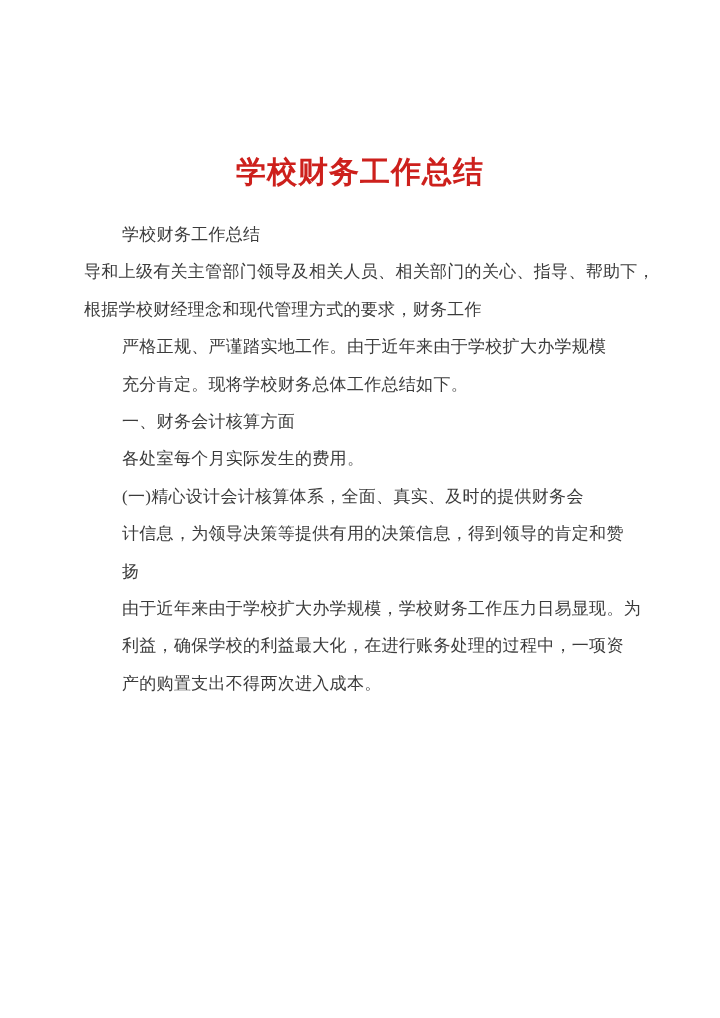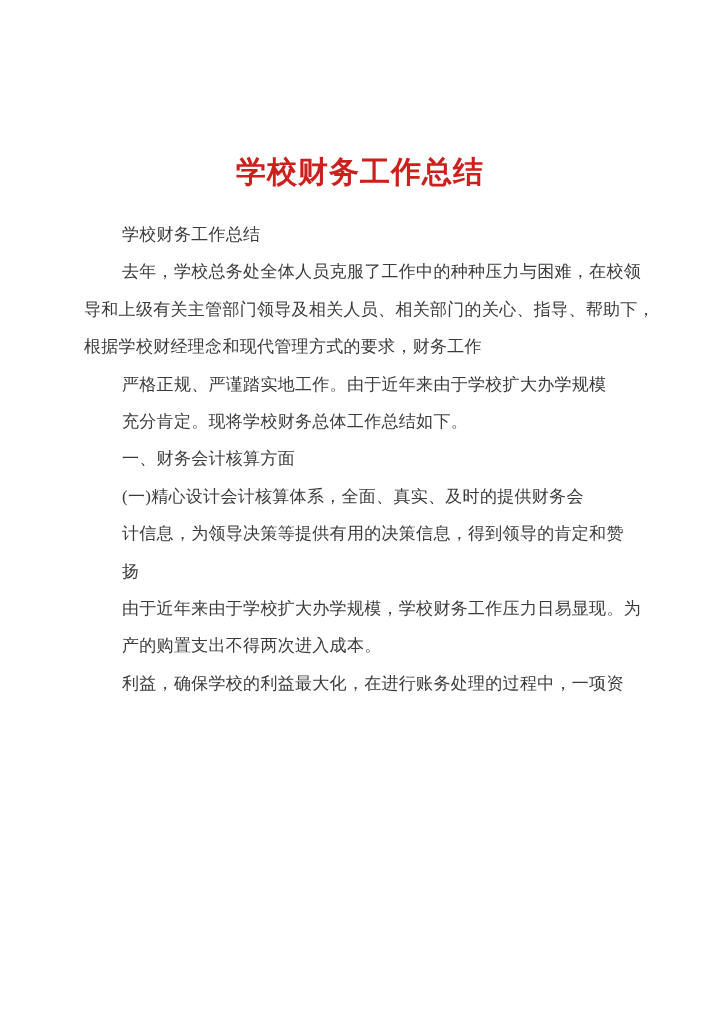--- a/index.html
+++ b/index.html
@@ -49,26 +49,26 @@
     padding-left: 38px;
   }
 </style>
 </head>
 <body>
 
 <div class="page" style="background: rgb(255, 255, 255);">
   <div class="doc-title" style="color: rgb(205, 32, 28);">学校财务工作总结</div>
   <div class="doc-body" style="color: rgb(59, 59, 59);">
       <div class="line indent">学校财务工作总结</div>
-      <div class="line indent">去年，学校总务处全体人员克服了工作中的种种压力与困难，在校领</div>
       <div class="line">导和上级有关主管部门领导及相关人员、相关部门的关心、指导、帮助下，</div>
       <div class="line">根据学校财经理念和现代管理方式的要求，财务工作</div>
       <div class="line indent">严格正规、严谨踏实地工作。由于近年来由于学校扩大办学规模</div>
       <div class="line indent">充分肯定。现将学校财务总体工作总结如下。</div>
       <div class="line indent">一、财务会计核算方面</div>
+      <div class="line indent">各处室每个月实际发生的费用。</div>
       <div class="line indent">(一)精心设计会计核算体系，全面、真实、及时的提供财务会</div>
       <div class="line indent">计信息，为领导决策等提供有用的决策信息，得到领导的肯定和赞</div>
       <div class="line indent">扬</div>
       <div class="line indent">由于近年来由于学校扩大办学规模，学校财务工作压力日易显现。为</div>
+      <div class="line indent">利益，确保学校的利益最大化，在进行账务处理的过程中，一项资</div>
       <div class="line indent">产的购置支出不得两次进入成本。</div>
-      <div class="line indent">利益，确保学校的利益最大化，在进行账务处理的过程中，一项资</div>
     </div>
 </div>
 
 </body></html>

